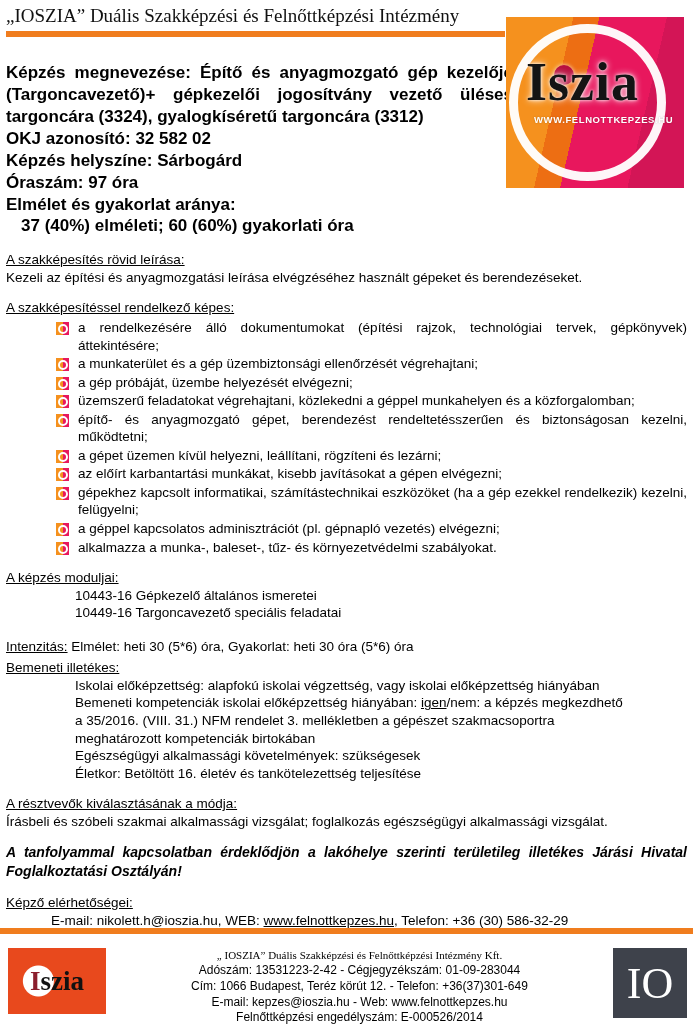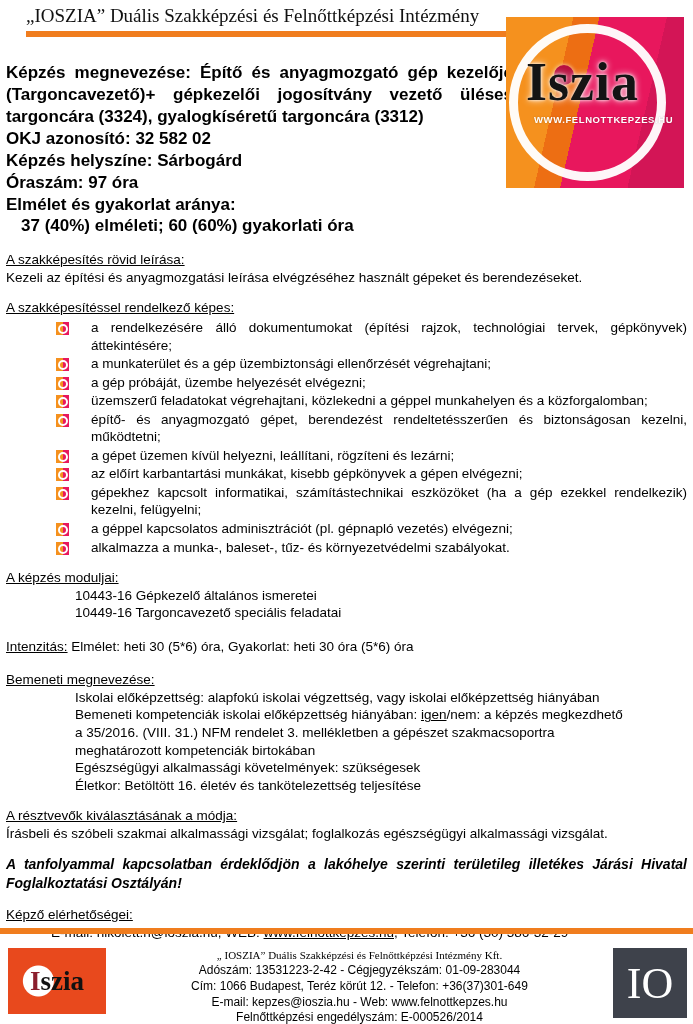--- a/index.html
+++ b/index.html
@@ -2,21 +2,21 @@
 <html lang="hu"><head>
 <meta charset="utf-8">
 <style>
   html,body{margin:0;padding:0;}
   body{
     width:693px;height:1024px;position:relative;overflow:hidden;
     background:#ffffff;color:#000;
     font-family:"Liberation Sans", sans-serif;
   }
   
-  .header{padding:5px 8px 16px 6px;margin-left:20px;}
+  .header{padding:5px 8px 16px 6px;}
   .header-title{font-family:"Liberation Serif", serif;font-size:19px;color:#111;}
   .header-bar{width:499px;height:6px;background:#F07D1E;margin-top:4px;}
 
   
   .top-logo{
     position:absolute;top:17px;right:9px;width:178px;height:171px;
     background:linear-gradient(103deg,#F5911E 0 31%,#ED6E13 31% 43%,#E8175D 43% 74%,#D31556 74% 100%);
     overflow:hidden;
   }
   .logo-ring{
@@ -42,21 +42,21 @@
   .course{margin:9px 6px 0 6px;width:507px;font-weight:bold;font-size:17px;line-height:1.29;}
   .course-title{text-align:justify;margin:0;}
   .course-line{margin:0;}
   .course-ratio-value{padding-left:15px;}
 
   
   .content{margin:14px 6px 0 6px;font-size:13.5px;line-height:1.3;}
   .section{margin-bottom:13px;}
   .sec-h{text-decoration:underline;}
   ul.cap-list{list-style:none;margin:2px 0 0 50px;padding:0;}
-  ul.cap-list li{display:flex;align-items:flex-start;gap:22px;text-align:justify;margin:0 0 1px 0;}
+  ul.cap-list li{display:flex;align-items:flex-start;gap:9px;text-align:justify;margin:0 0 1px 0;}
   .bullet-icon{
     flex:0 0 13px;width:13px;height:13px;margin-top:3px;position:relative;
     background:linear-gradient(to right,#F5911E 50%,#E8175D 50%);
   }
   .bullet-ring{position:absolute;left:2px;top:2px;width:6px;height:6px;border:2px solid #fff;border-radius:50%;}
   .indent{margin-left:69px;}
   .indent-sm{margin-left:45px;}
   .u{text-decoration:underline;}
   .notice{font-weight:bold;font-style:italic;font-size:14px;text-align:justify;line-height:1.35;}
 
@@ -147,21 +147,21 @@
       <li>
           <span class="bullet-icon">
             <span class="bullet-ring"></span>
           </span>
           <span>a gépet üzemen kívül helyezni, leállítani, rögzíteni és lezárni;</span>
         </li>
       <li>
           <span class="bullet-icon">
             <span class="bullet-ring"></span>
           </span>
-          <span>az előírt karbantartási munkákat, kisebb gépkönyvek a gépen elvégezni;</span>
+          <span>az előírt karbantartási munkákat, kisebb javításokat a gépen elvégezni;</span>
         </li>
       <li>
           <span class="bullet-icon">
             <span class="bullet-ring"></span>
           </span>
           <span>gépekhez kapcsolt informatikai, számítástechnikai eszközöket (ha a gép ezekkel rendelkezik) kezelni, felügyelni;</span>
         </li>
       <li>
           <span class="bullet-icon">
             <span class="bullet-ring"></span>
@@ -176,26 +176,26 @@
         </li>
     </ul>
   </div>
 
   <div class="section" style="margin-bottom:16px;">
     <div><span class="sec-h">A képzés moduljai:</span></div>
     <div class="indent">10443-16 Gépkezelő általános ismeretei</div>
     <div class="indent">10449-16 Targoncavezető speciális feladatai</div>
   </div>
 
-  <div class="section" style="margin-bottom:16px;">
+  <div class="section" style="margin-bottom:4px;">
     <span class="sec-h">Intenzitás:</span><span> Elmélet: heti 30 (5*6) óra, Gyakorlat: heti 30 óra (5*6) óra</span>
   </div>
 
   <div class="section">
-    <div><span class="sec-h">Bemeneti megnevezése:</span></div>
+    <div><span class="sec-h">Bemeneti illetékes:</span></div>
     <div class="indent">Iskolai előképzettség: alapfokú iskolai végzettség, vagy iskolai előképzettség hiányában</div>
     <div class="indent"><span>Bemeneti kompetenciák iskolai előképzettség hiányában: </span><span class="u">igen</span><span>/nem: a képzés megkezdhető</span></div>
     <div class="indent">a 35/2016. (VIII. 31.) NFM rendelet 3. mellékletben a gépészet szakmacsoportra</div>
     <div class="indent">meghatározott kompetenciák birtokában</div>
     <div class="indent">Egészségügyi alkalmassági követelmények: szükségesek</div>
     <div class="indent">Életkor: Betöltött 16. életév és tankötelezettség teljesítése</div>
   </div>
 
   <div class="section">
     <div><span class="sec-h">A résztvevők kiválasztásának a módja:</span></div>

